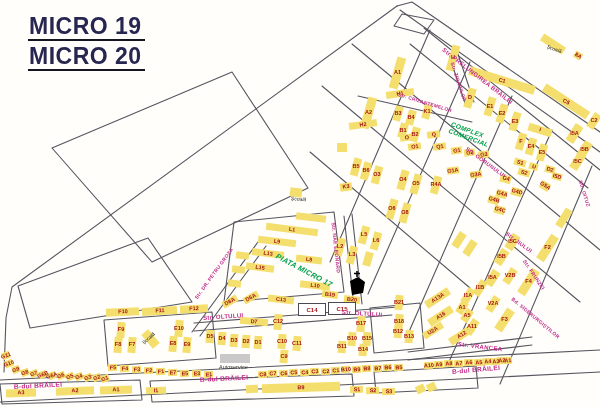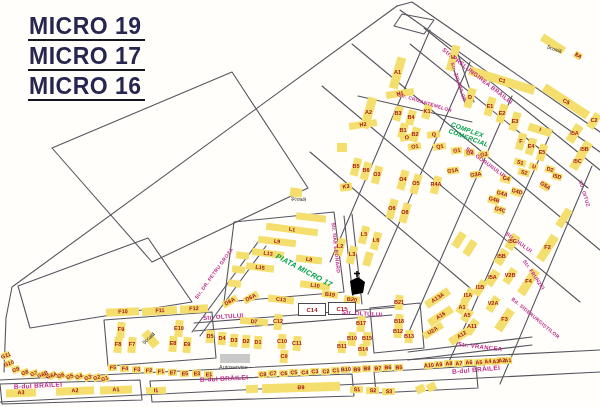--- a/index.html
+++ b/index.html
@@ -68,22 +68,21 @@
       <path d="M370,308 L420,303 L424,348 L374,353 Z"></path>
       <path d="M358,96 L472,122"></path>
       <path d="M0,384 L140,380 L142,400 L2,404 Z"></path>
       <path d="M150,381 L352,374 L354,396 L152,402 Z"></path>
       <path d="M374,372 L476,366 L478,388 L376,393 Z"></path>
     </g>
   </svg>
 
   <div id="title">
     <div>MICRO 19</div>
-    <div>MICRO 17</div>
-    <div>MICRO 16</div>
+    <div>MICRO 20</div>
   </div>
 
   <svg id="church" width="22" height="26" viewBox="0 0 22 26" style="left: 346px; top: 271px; position: absolute;">
     <path d="M11,6 V0 M8,2.5 H14" stroke="#000" stroke-width="1.6" fill="none"></path>
     <path d="M4,10 L12,6 L19,11 L17,22 L6,24 Z" fill="#000"></path>
   </svg>
 
   <div class="bld gray" id="autoservice-bld" style="left: 220px; top: 354px; width: 30px; height: 9px;"></div>
   <div class="autolbl" id="autoservice-lbl" style="left: 219px; top: 365px;">Autoservice</div>
 

